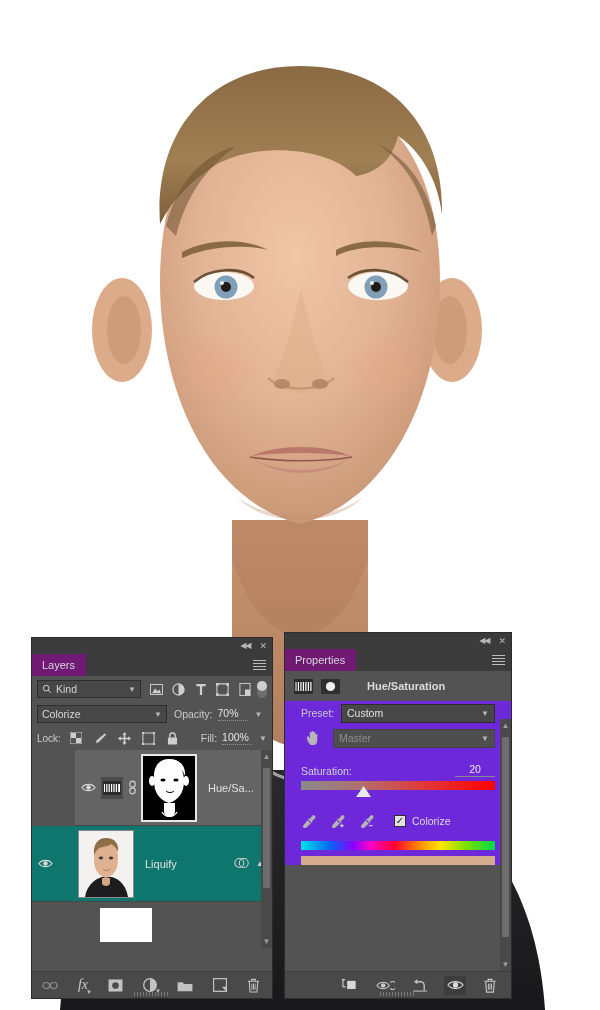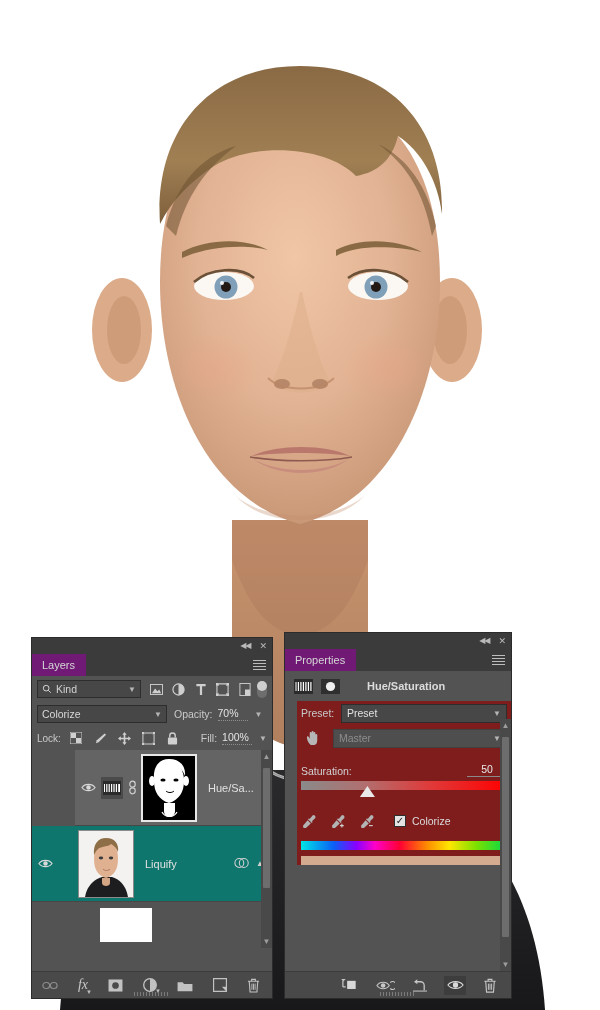--- a/index.html
+++ b/index.html
@@ -114,21 +114,21 @@
     position:absolute; left:50%; transform:translateX(-50%); bottom:2px;
     width:36px; height:4px;
     background:repeating-linear-gradient(90deg,#7b7b7b 0 1px,transparent 1px 3px);
   }
 
   
   #props-panel { left:285px; top:633px; width:226px; height:365px; }
   .pr-head { display:flex; align-items:center; height:30px; padding:0 8px; gap:7px; background:#535353; }
   .pr-icon-box { width:20px; height:18px; display:flex; align-items:center; justify-content:center; }
   .pr-title { color:#dcdcdc; font-size:11px; font-weight:bold; margin-left:20px; }
-  .pr-body { position:relative; background:#7f1d1d; padding:0 4px;margin-left:12px; }
+  .pr-body { position:relative; background:#6d28d9; padding:0 16px; }
 
   .preset-row { display:flex; align-items:center; height:24px; }
   .preset-label { color:#c9c9c9; font-size:10.5px; width:40px; }
   .preset-select {
     flex:1; height:19px; background:#474747; border:1px solid #2d2d2d;
     display:flex; align-items:center; padding:0 5px; color:#e0e0e0; font-size:10.5px; position:relative;
   }
   .preset-select .caret { position:absolute; right:5px; color:#b5b5b5; font-size:8px; }
   .preset-select.disabled { color:#8d8d8d; background:#4e4e4e; border-color:#414141; }
 
@@ -551,42 +551,42 @@
           </svg>
       </span>
       <span class="pr-title">Hue/Saturation</span>
     </div>
 
     <div class="pr-body">
 
       <div class="preset-row">
         <span class="preset-label">Preset:</span>
         <span class="preset-select">
-          <span>Preset</span>
+          <span>Custom</span>
           <span class="caret">▼</span>
         </span>
       </div>
 
       <div class="master-row">
         <span class="hand-ico">
           <svg width="17" height="16" viewBox="0 0 18 17">
               <path d="M6 16 C3 13 2 10 2 8 C2 6.6 3.4 6.2 4 7.4 L5 9.2 V3 C5 1.8 7 1.8 7 3 V8 V2 C7 .8 9 .8 9 2 V8 V3 C9 1.8 11 1.8 11 3 V8.6 V5 C11 3.9 13 3.9 13 5 V11 C13 14 11.5 16 10 16 Z" fill="#b6b6b6"></path>
             </svg>
         </span>
         <span class="preset-select disabled">
           <span>Master</span>
           <span class="caret">▼</span>
         </span>
       </div>
 
 
       <div class="slider-block" style="margin-top:12px">
         <div class="slider-head">
           <span class="slider-label">Saturation:</span>
-          <span class="slider-val">50</span>
+          <span class="slider-val">20</span>
         </div>
         <div class="track">
           <div class="bar" style="background:linear-gradient(90deg,#8a8a8a 0%,#b07070 30%,#df3b3b 62%,#ff0000 100%);"></div>
           <div class="knob" style="left:32%;"></div>
         </div>
       </div>
 
 
       <div class="eyedrop-row">
         <span class="eyedrop">

